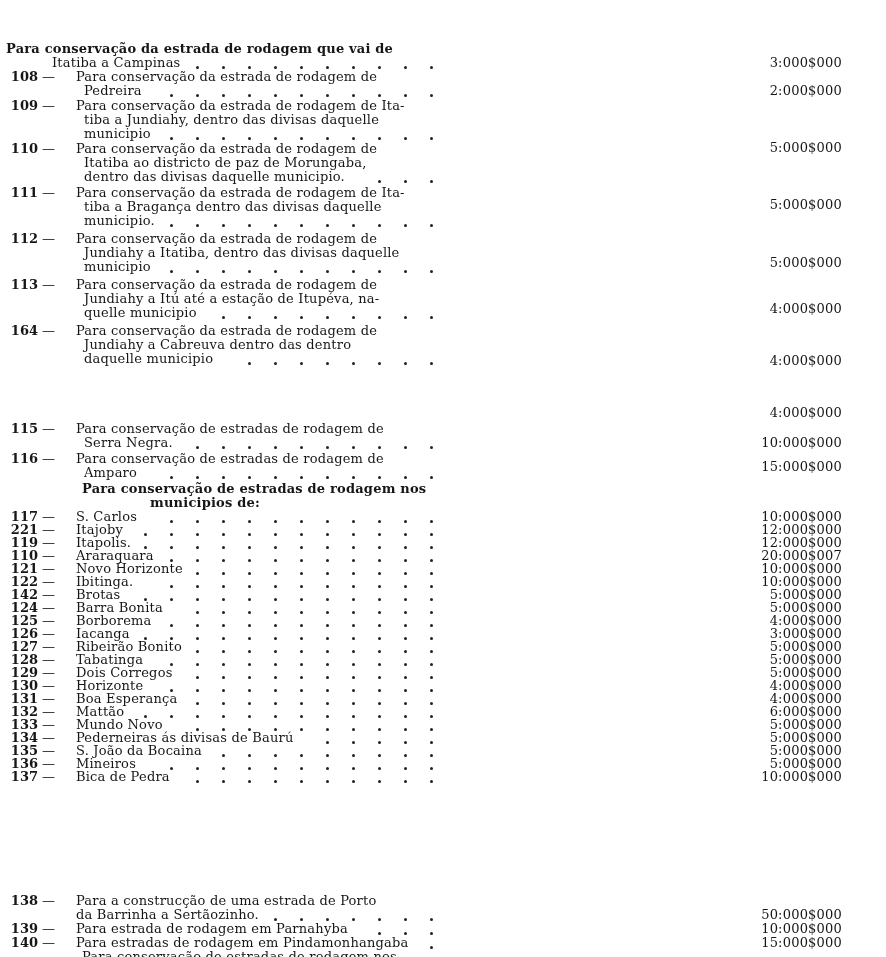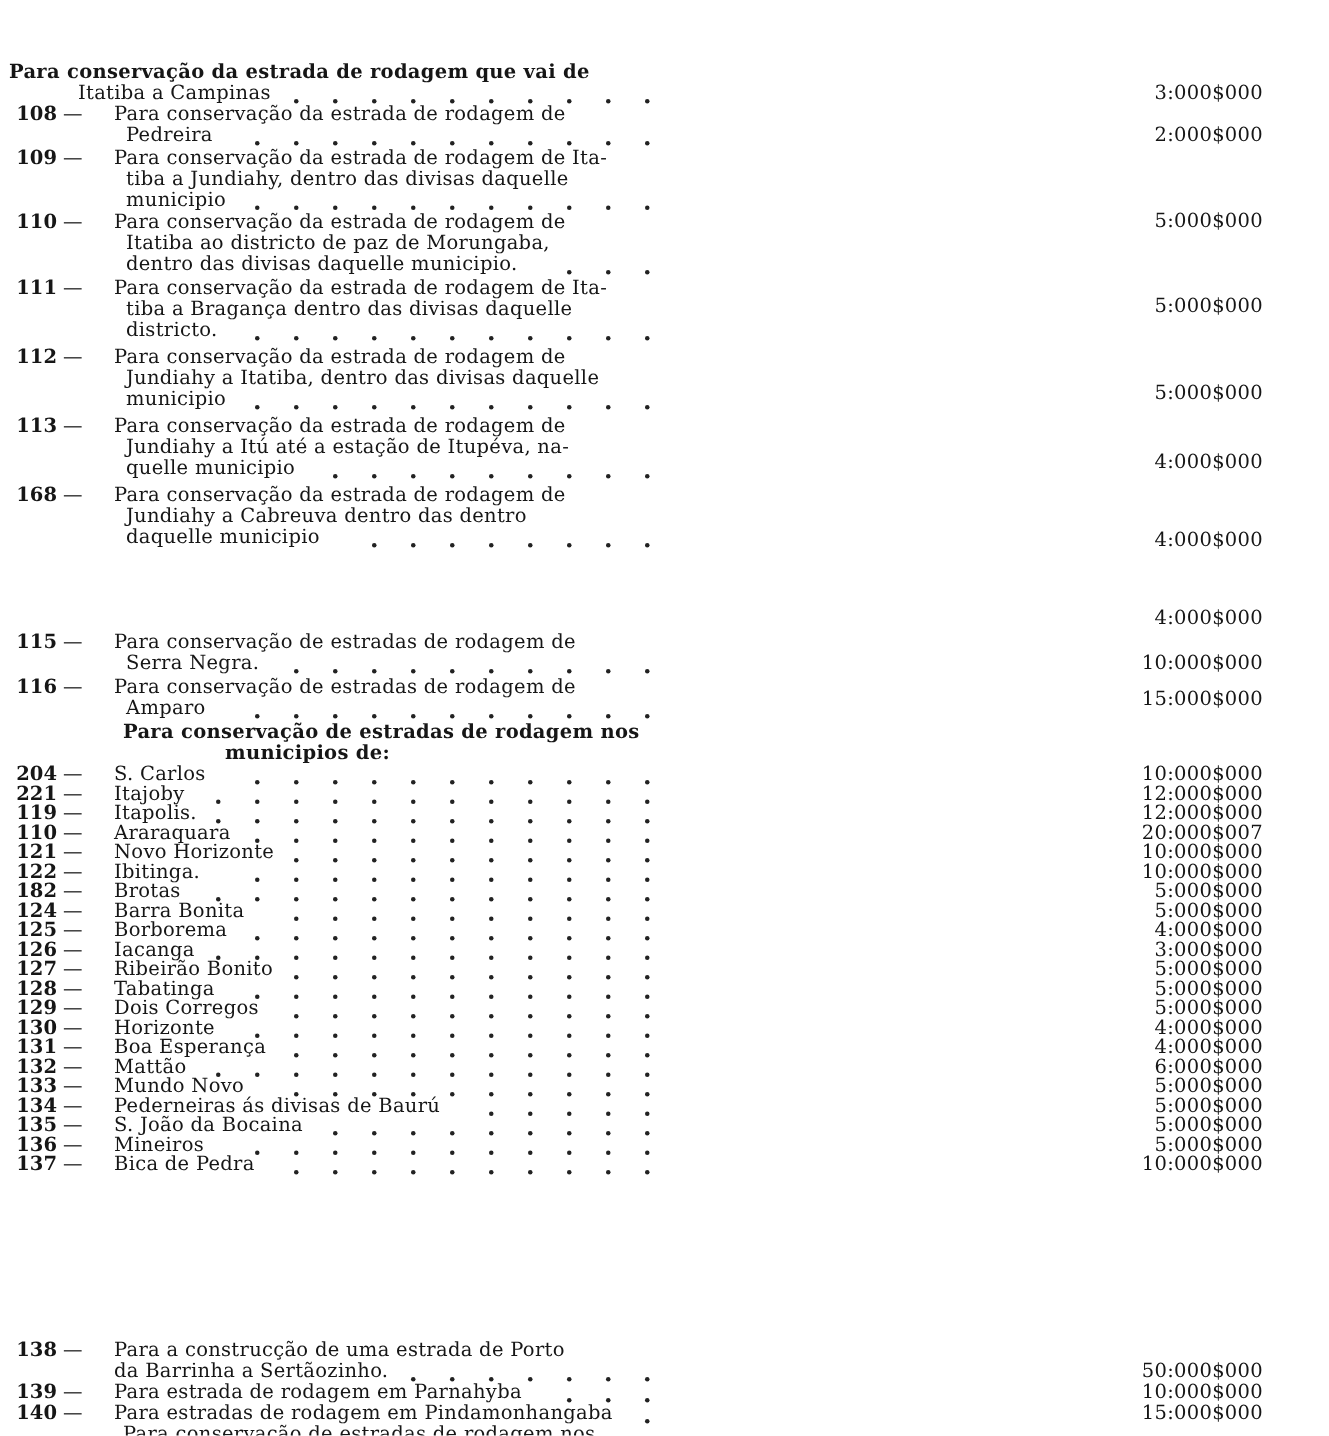--- a/index.html
+++ b/index.html
@@ -88,21 +88,21 @@
   <span style="position: absolute; width: 3px; height: 3px; background: rgb(34, 34, 34); border-radius: 50%; left: 378px; top: 38px;"></span>
       <span style="position: absolute; width: 3px; height: 3px; background: rgb(34, 34, 34); border-radius: 50%; left: 404px; top: 38px;"></span>
       <span style="position: absolute; width: 3px; height: 3px; background: rgb(34, 34, 34); border-radius: 50%; left: 430px; top: 38px;"></span>
     </div>
 
   <div class="row" style="top:150px;">
     <span class="num">111</span>
     <span class="dash">—</span>
     <div class="line t1">Para conservação da estrada de rodagem de Ita-</div>
     <div class="line t2" style="top:14px;">tiba a Bragança dentro das divisas daquelle</div>
-    <div class="line t2" style="top:28px;">districto.</div>
+    <div class="line t2" style="top:28px;">municipio.</div>
     <div class="amount" style="top:70px;">5:000$000</div>
   <span style="position: absolute; width: 3px; height: 3px; background: rgb(34, 34, 34); border-radius: 50%; left: 170px; top: 38px;"></span>
       <span style="position: absolute; width: 3px; height: 3px; background: rgb(34, 34, 34); border-radius: 50%; left: 196px; top: 38px;"></span>
       <span style="position: absolute; width: 3px; height: 3px; background: rgb(34, 34, 34); border-radius: 50%; left: 222px; top: 38px;"></span>
       <span style="position: absolute; width: 3px; height: 3px; background: rgb(34, 34, 34); border-radius: 50%; left: 248px; top: 38px;"></span>
       <span style="position: absolute; width: 3px; height: 3px; background: rgb(34, 34, 34); border-radius: 50%; left: 274px; top: 38px;"></span>
       <span style="position: absolute; width: 3px; height: 3px; background: rgb(34, 34, 34); border-radius: 50%; left: 300px; top: 38px;"></span>
       <span style="position: absolute; width: 3px; height: 3px; background: rgb(34, 34, 34); border-radius: 50%; left: 326px; top: 38px;"></span>
       <span style="position: absolute; width: 3px; height: 3px; background: rgb(34, 34, 34); border-radius: 50%; left: 352px; top: 38px;"></span>
       <span style="position: absolute; width: 3px; height: 3px; background: rgb(34, 34, 34); border-radius: 50%; left: 378px; top: 38px;"></span>
@@ -142,21 +142,21 @@
       <span style="position: absolute; width: 3px; height: 3px; background: rgb(34, 34, 34); border-radius: 50%; left: 274px; top: 38px;"></span>
       <span style="position: absolute; width: 3px; height: 3px; background: rgb(34, 34, 34); border-radius: 50%; left: 300px; top: 38px;"></span>
       <span style="position: absolute; width: 3px; height: 3px; background: rgb(34, 34, 34); border-radius: 50%; left: 326px; top: 38px;"></span>
       <span style="position: absolute; width: 3px; height: 3px; background: rgb(34, 34, 34); border-radius: 50%; left: 352px; top: 38px;"></span>
       <span style="position: absolute; width: 3px; height: 3px; background: rgb(34, 34, 34); border-radius: 50%; left: 378px; top: 38px;"></span>
       <span style="position: absolute; width: 3px; height: 3px; background: rgb(34, 34, 34); border-radius: 50%; left: 404px; top: 38px;"></span>
       <span style="position: absolute; width: 3px; height: 3px; background: rgb(34, 34, 34); border-radius: 50%; left: 430px; top: 38px;"></span>
     </div>
 
   <div class="row" style="top:288px;">
-    <span class="num">168</span>
+    <span class="num">164</span>
     <span class="dash">—</span>
     <div class="line t1">Para conservação da estrada de rodagem de</div>
     <div class="line t2" style="top:14px;">Jundiahy a Cabreuva dentro das dentro</div>
     <div class="line t2" style="top:28px;">daquelle municipio</div>
     <div class="amount" style="top:82px;">4:000$000</div>
   <span style="position: absolute; width: 3px; height: 3px; background: rgb(34, 34, 34); border-radius: 50%; left: 248px; top: 38px;"></span>
       <span style="position: absolute; width: 3px; height: 3px; background: rgb(34, 34, 34); border-radius: 50%; left: 274px; top: 38px;"></span>
       <span style="position: absolute; width: 3px; height: 3px; background: rgb(34, 34, 34); border-radius: 50%; left: 300px; top: 38px;"></span>
       <span style="position: absolute; width: 3px; height: 3px; background: rgb(34, 34, 34); border-radius: 50%; left: 326px; top: 38px;"></span>
       <span style="position: absolute; width: 3px; height: 3px; background: rgb(34, 34, 34); border-radius: 50%; left: 352px; top: 38px;"></span>
@@ -202,21 +202,21 @@
       <span style="position: absolute; width: 3px; height: 3px; background: rgb(34, 34, 34); border-radius: 50%; left: 430px; top: 24px;"></span>
     </div>
 
   <div class="row" style="top:446px;">
     <div class="line bold" style="left:82px;">Para conservação de estradas de rodagem nos</div>
     <div class="line bold" style="left:150px; top:14px;">municipios de:</div>
   </div>
 
   <div id="municipios">
       <div class="row" style="top: 474px;">
-        <span class="num">204</span>
+        <span class="num">117</span>
         <span class="dash">—</span>
         <div class="line t1">S. Carlos</div>
         <div class="amount">10:000$000</div>
         <span style="position: absolute; width: 3px; height: 3px; background: rgb(34, 34, 34); border-radius: 50%; left: 170px; top: 10px;"></span>
         <span style="position: absolute; width: 3px; height: 3px; background: rgb(34, 34, 34); border-radius: 50%; left: 196px; top: 10px;"></span>
         <span style="position: absolute; width: 3px; height: 3px; background: rgb(34, 34, 34); border-radius: 50%; left: 222px; top: 10px;"></span>
         <span style="position: absolute; width: 3px; height: 3px; background: rgb(34, 34, 34); border-radius: 50%; left: 248px; top: 10px;"></span>
         <span style="position: absolute; width: 3px; height: 3px; background: rgb(34, 34, 34); border-radius: 50%; left: 274px; top: 10px;"></span>
         <span style="position: absolute; width: 3px; height: 3px; background: rgb(34, 34, 34); border-radius: 50%; left: 300px; top: 10px;"></span>
         <span style="position: absolute; width: 3px; height: 3px; background: rgb(34, 34, 34); border-radius: 50%; left: 326px; top: 10px;"></span>
@@ -305,21 +305,21 @@
         <span style="position: absolute; width: 3px; height: 3px; background: rgb(34, 34, 34); border-radius: 50%; left: 248px; top: 10px;"></span>
         <span style="position: absolute; width: 3px; height: 3px; background: rgb(34, 34, 34); border-radius: 50%; left: 274px; top: 10px;"></span>
         <span style="position: absolute; width: 3px; height: 3px; background: rgb(34, 34, 34); border-radius: 50%; left: 300px; top: 10px;"></span>
         <span style="position: absolute; width: 3px; height: 3px; background: rgb(34, 34, 34); border-radius: 50%; left: 326px; top: 10px;"></span>
         <span style="position: absolute; width: 3px; height: 3px; background: rgb(34, 34, 34); border-radius: 50%; left: 352px; top: 10px;"></span>
         <span style="position: absolute; width: 3px; height: 3px; background: rgb(34, 34, 34); border-radius: 50%; left: 378px; top: 10px;"></span>
         <span style="position: absolute; width: 3px; height: 3px; background: rgb(34, 34, 34); border-radius: 50%; left: 404px; top: 10px;"></span>
         <span style="position: absolute; width: 3px; height: 3px; background: rgb(34, 34, 34); border-radius: 50%; left: 430px; top: 10px;"></span>
       </div>
       <div class="row" style="top: 552px;">
-        <span class="num">182</span>
+        <span class="num">142</span>
         <span class="dash">—</span>
         <div class="line t1">Brotas</div>
         <div class="amount">5:000$000</div>
         <span style="position: absolute; width: 3px; height: 3px; background: rgb(34, 34, 34); border-radius: 50%; left: 144px; top: 10px;"></span>
         <span style="position: absolute; width: 3px; height: 3px; background: rgb(34, 34, 34); border-radius: 50%; left: 170px; top: 10px;"></span>
         <span style="position: absolute; width: 3px; height: 3px; background: rgb(34, 34, 34); border-radius: 50%; left: 196px; top: 10px;"></span>
         <span style="position: absolute; width: 3px; height: 3px; background: rgb(34, 34, 34); border-radius: 50%; left: 222px; top: 10px;"></span>
         <span style="position: absolute; width: 3px; height: 3px; background: rgb(34, 34, 34); border-radius: 50%; left: 248px; top: 10px;"></span>
         <span style="position: absolute; width: 3px; height: 3px; background: rgb(34, 34, 34); border-radius: 50%; left: 274px; top: 10px;"></span>
         <span style="position: absolute; width: 3px; height: 3px; background: rgb(34, 34, 34); border-radius: 50%; left: 300px; top: 10px;"></span>

